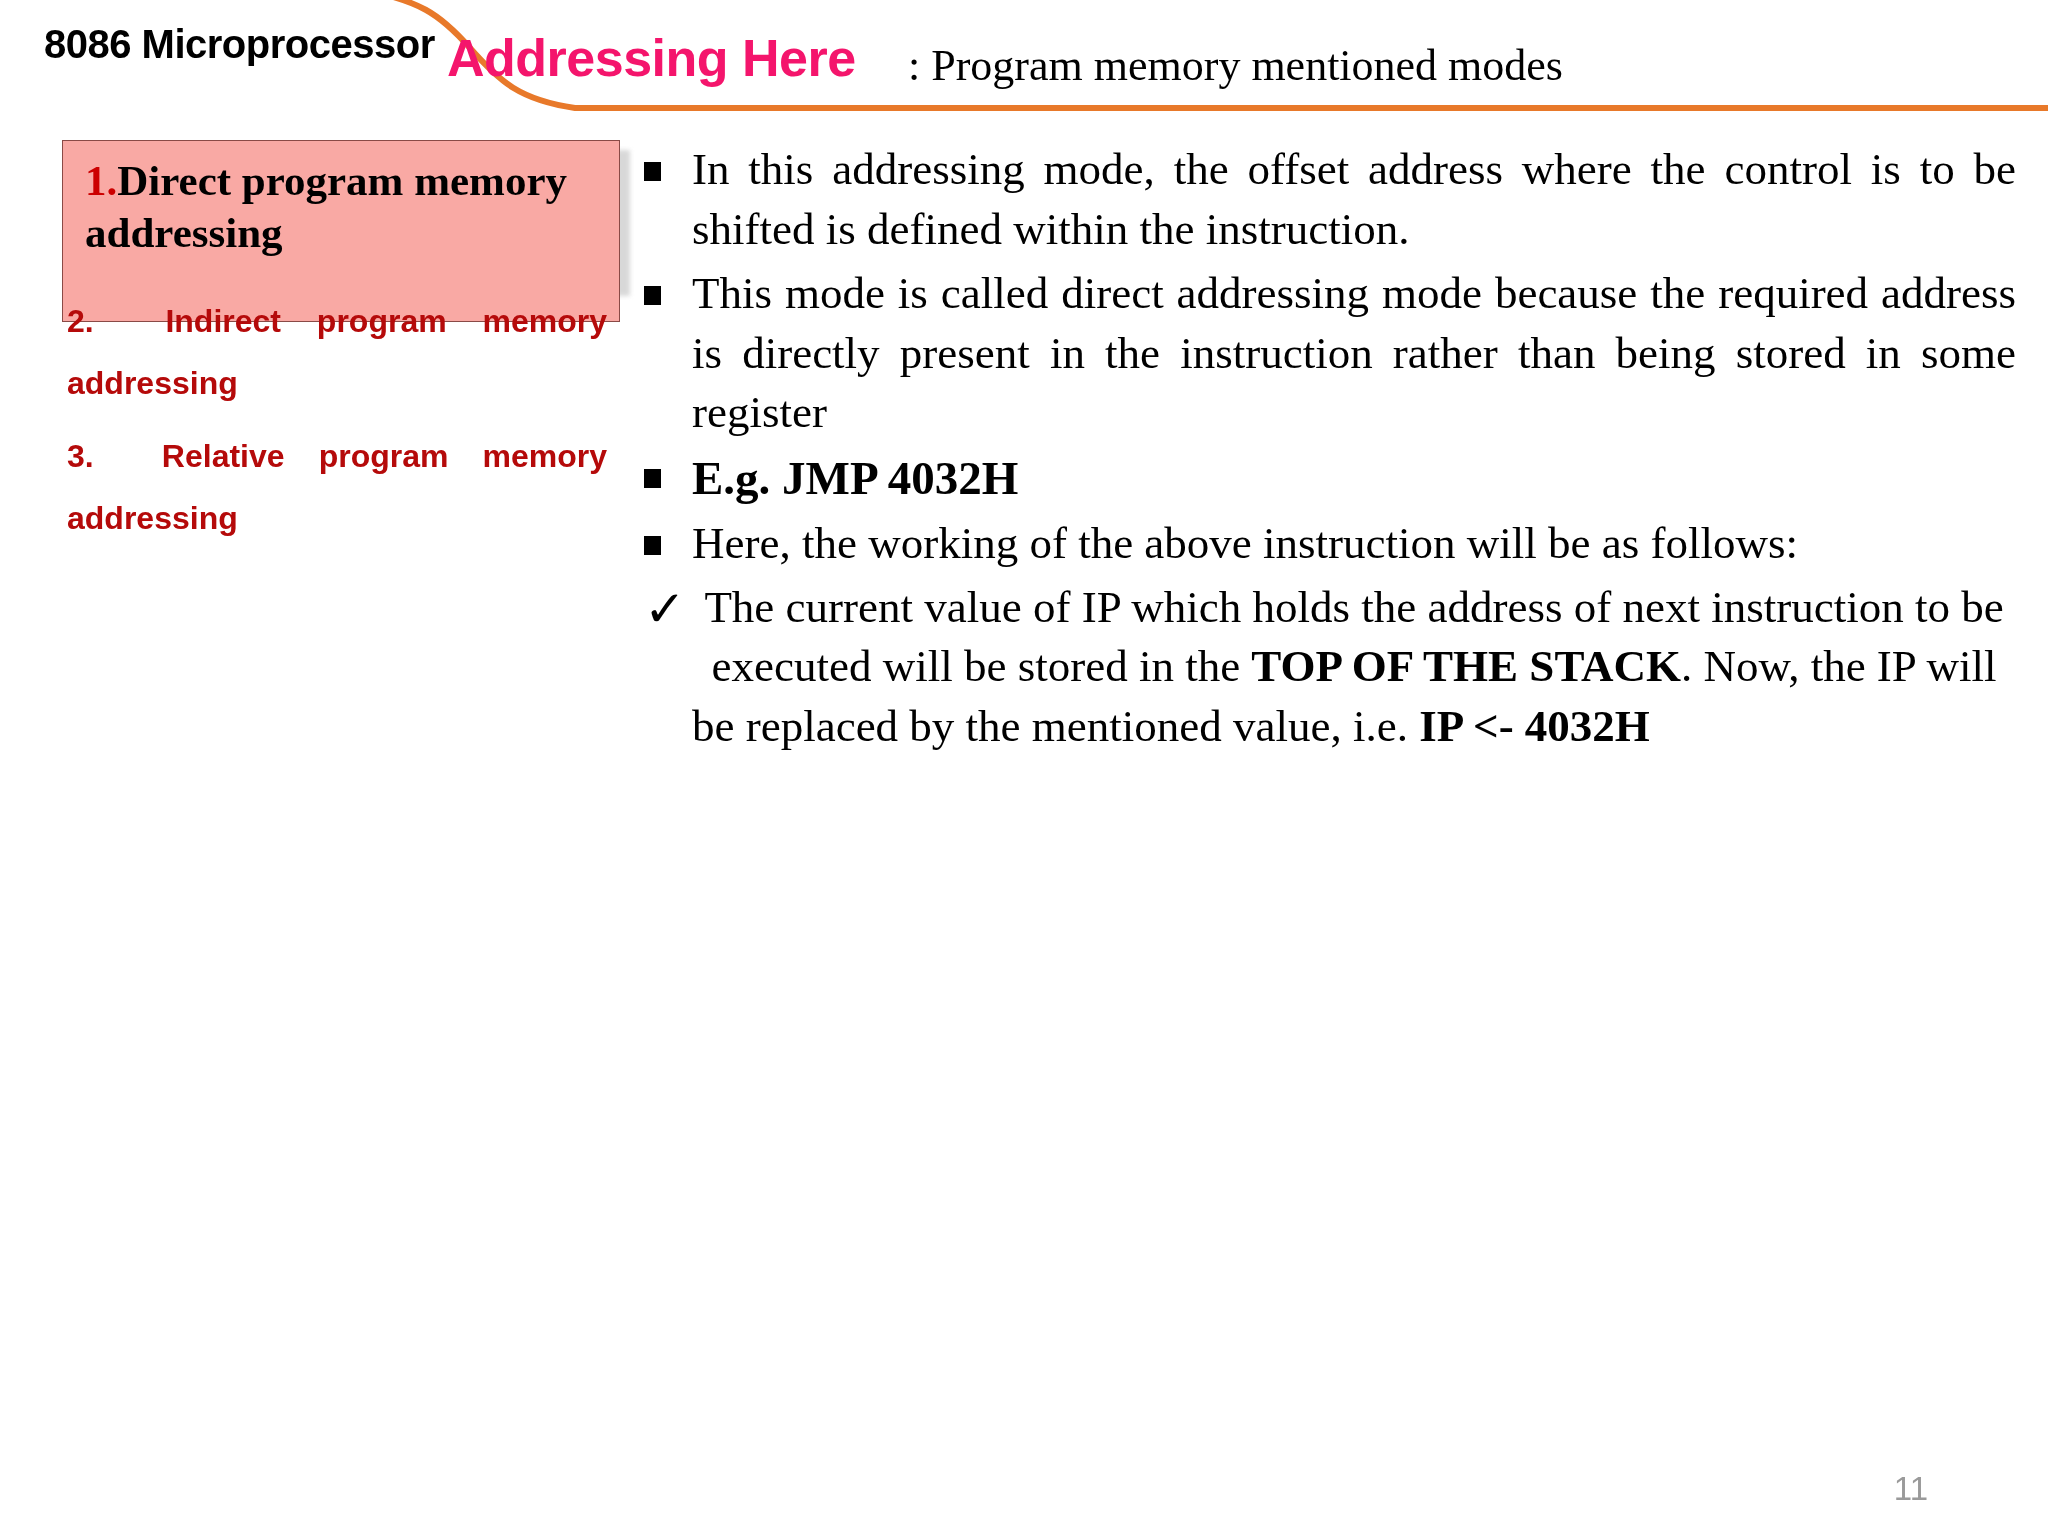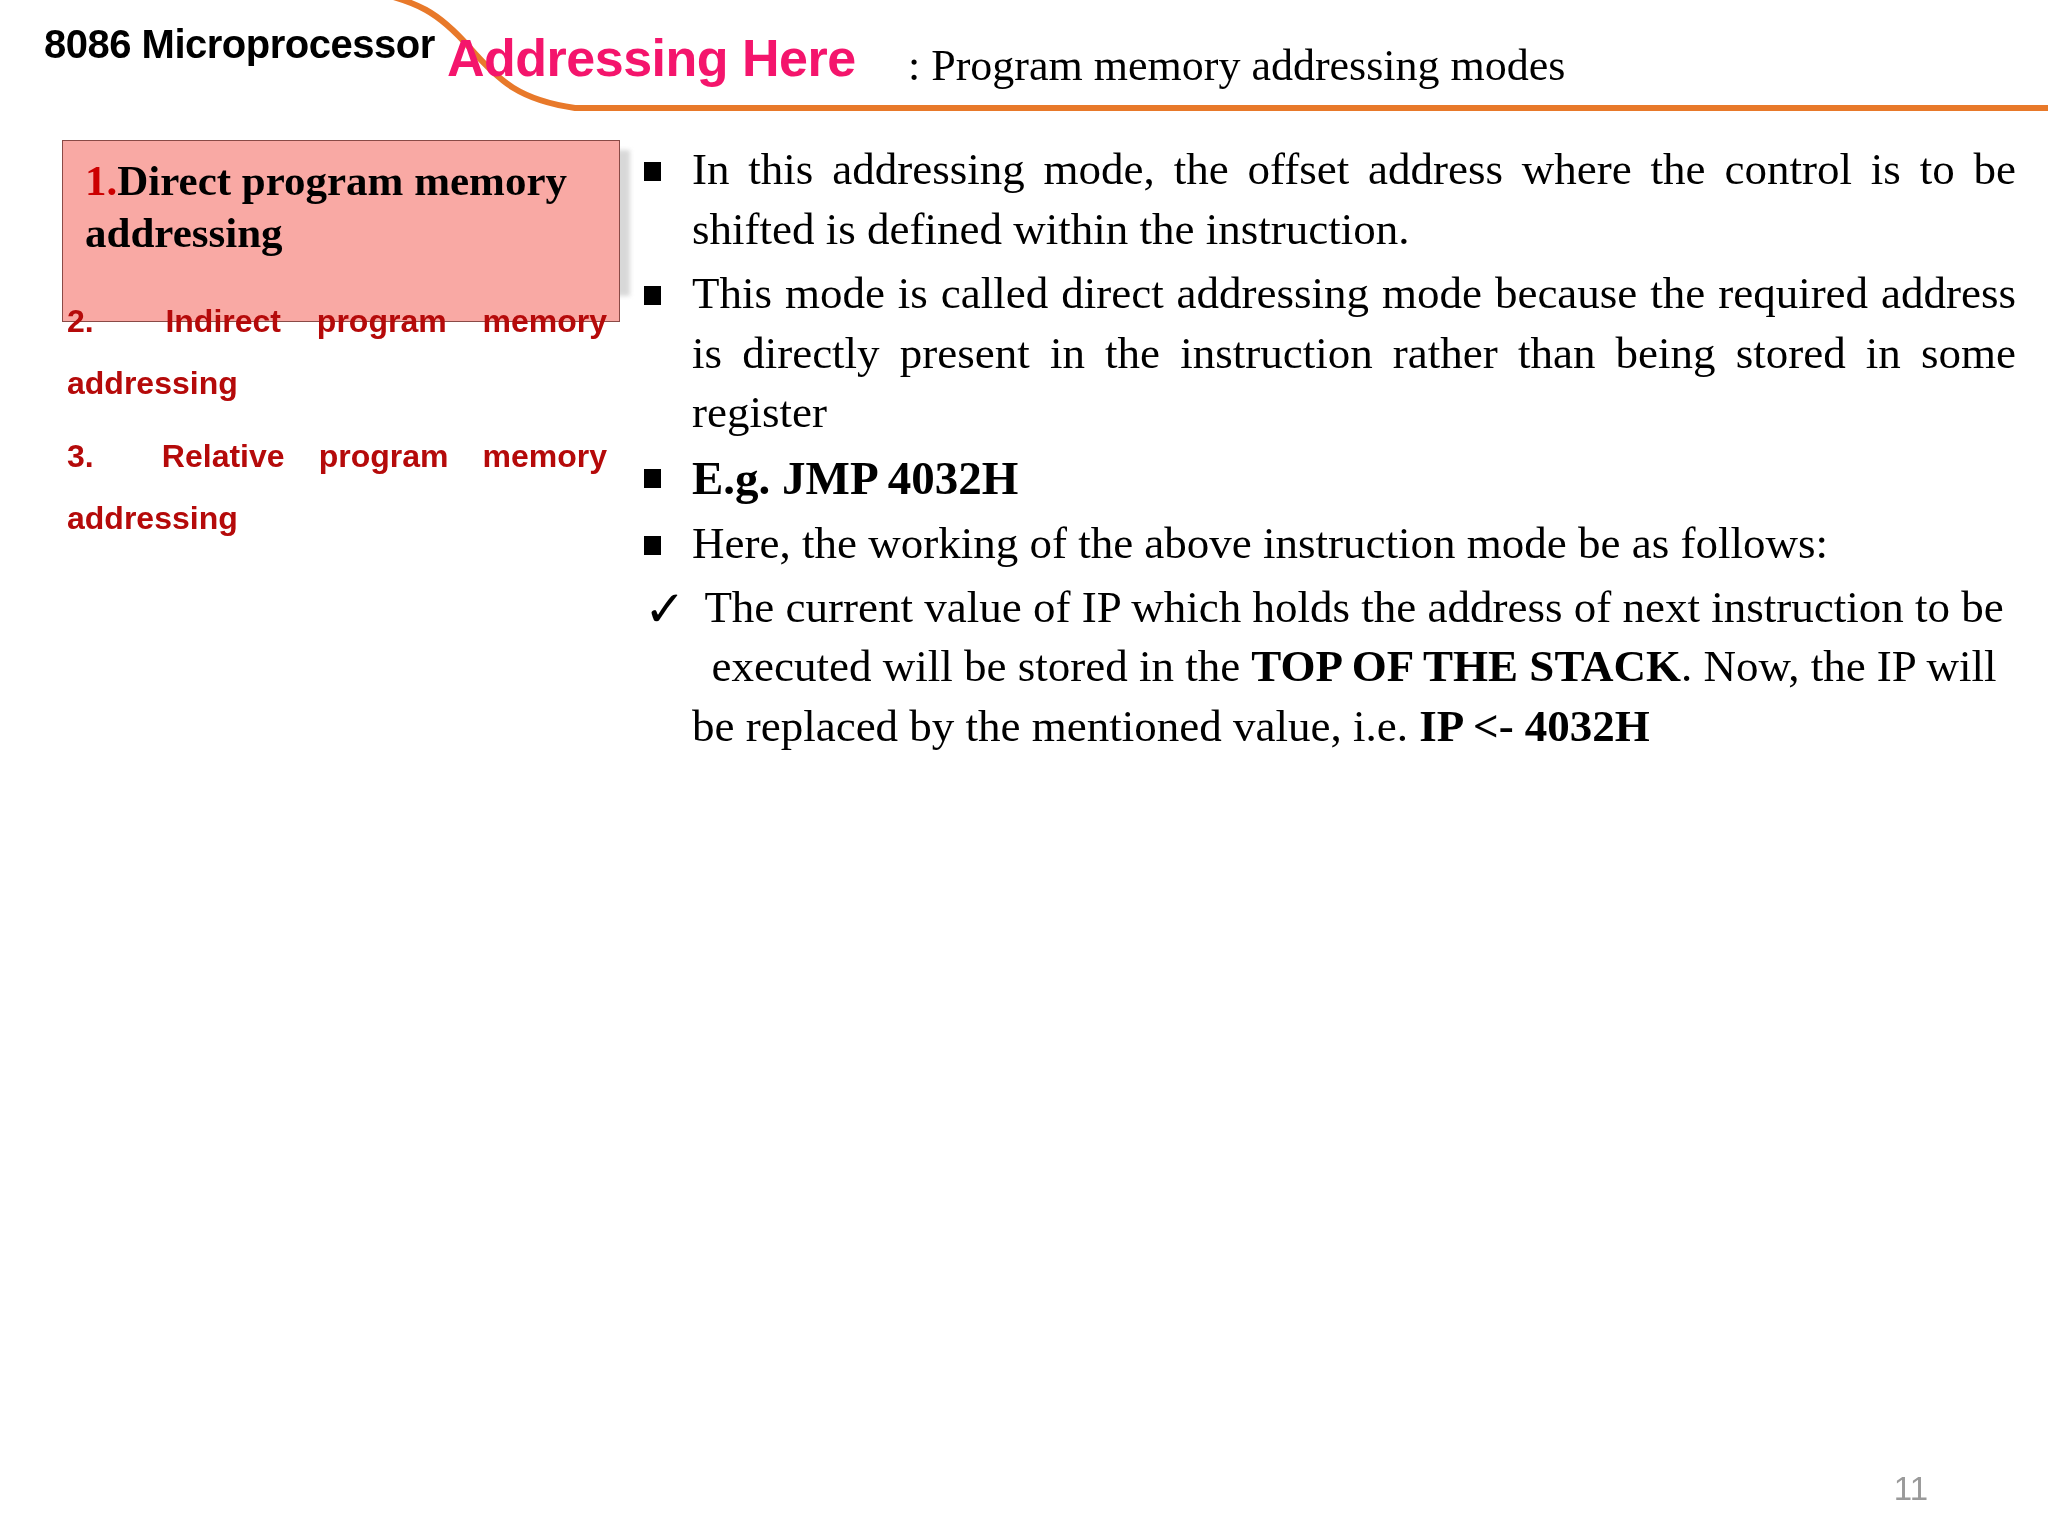--- a/index.html
+++ b/index.html
@@ -199,21 +199,21 @@
 <div id="slide-header">
 
   <svg id="header-swoosh" viewBox="0 0 2048 130" preserveAspectRatio="none" xmlns="http://www.w3.org/2000/svg">
     <path d="M 355 -12 C 420 0 440 14 470 48 C 500 82 520 100 575 108 L 2048 108" fill="none" stroke="#E8792A" stroke-width="6" stroke-linecap="round"></path>
   </svg>
 
   <div id="slide-kicker">8086 Microprocessor</div>
 
   <div id="slide-title">Addressing Here</div>
 
-  <div id="slide-subtitle">: Program memory addressing modes</div>
+  <div id="slide-subtitle">: Program memory mentioned modes</div>
 </div>
 
 <div id="left-column">
 
   <div id="highlight-box-shadow"></div>
 
   <div id="highlight-box">
     <div id="highlight-box-label"><span class="num-dot">1.</span><span>Direct program memory addressing</span></div>
   </div>
 
@@ -240,21 +240,21 @@
     <div class="bullet-body">This mode is called direct addressing mode because the required address is directly present in the instruction rather than being stored in some register</div>
   </div>
 
   <div class="bullet-row">
     <span class="bullet-marker"><span class="sq-marker"></span></span>
     <div class="bullet-body eg nojust">E.g. JMP 4032H</div>
   </div>
 
   <div class="bullet-row">
     <span class="bullet-marker"><span class="sq-marker"></span></span>
-    <div class="bullet-body nojust">Here, the working of the above instruction mode be as follows:</div>
+    <div class="bullet-body nojust">Here, the working of the above instruction will be as follows:</div>
   </div>
 
   <div class="bullet-row">
     <span class="bullet-marker"><span class="check-marker">✓</span></span>
     <div class="bullet-body nojust"><span>The current value of IP which holds the address of next instruction to be executed will be stored in the </span><b>TOP OF THE STACK</b><span>. Now, the IP will be replaced by the mentioned value, i.e. </span><b>IP &lt;- 4032H</b></div>
   </div>
 </div>
 
 <div id="page-number">11</div>
 

